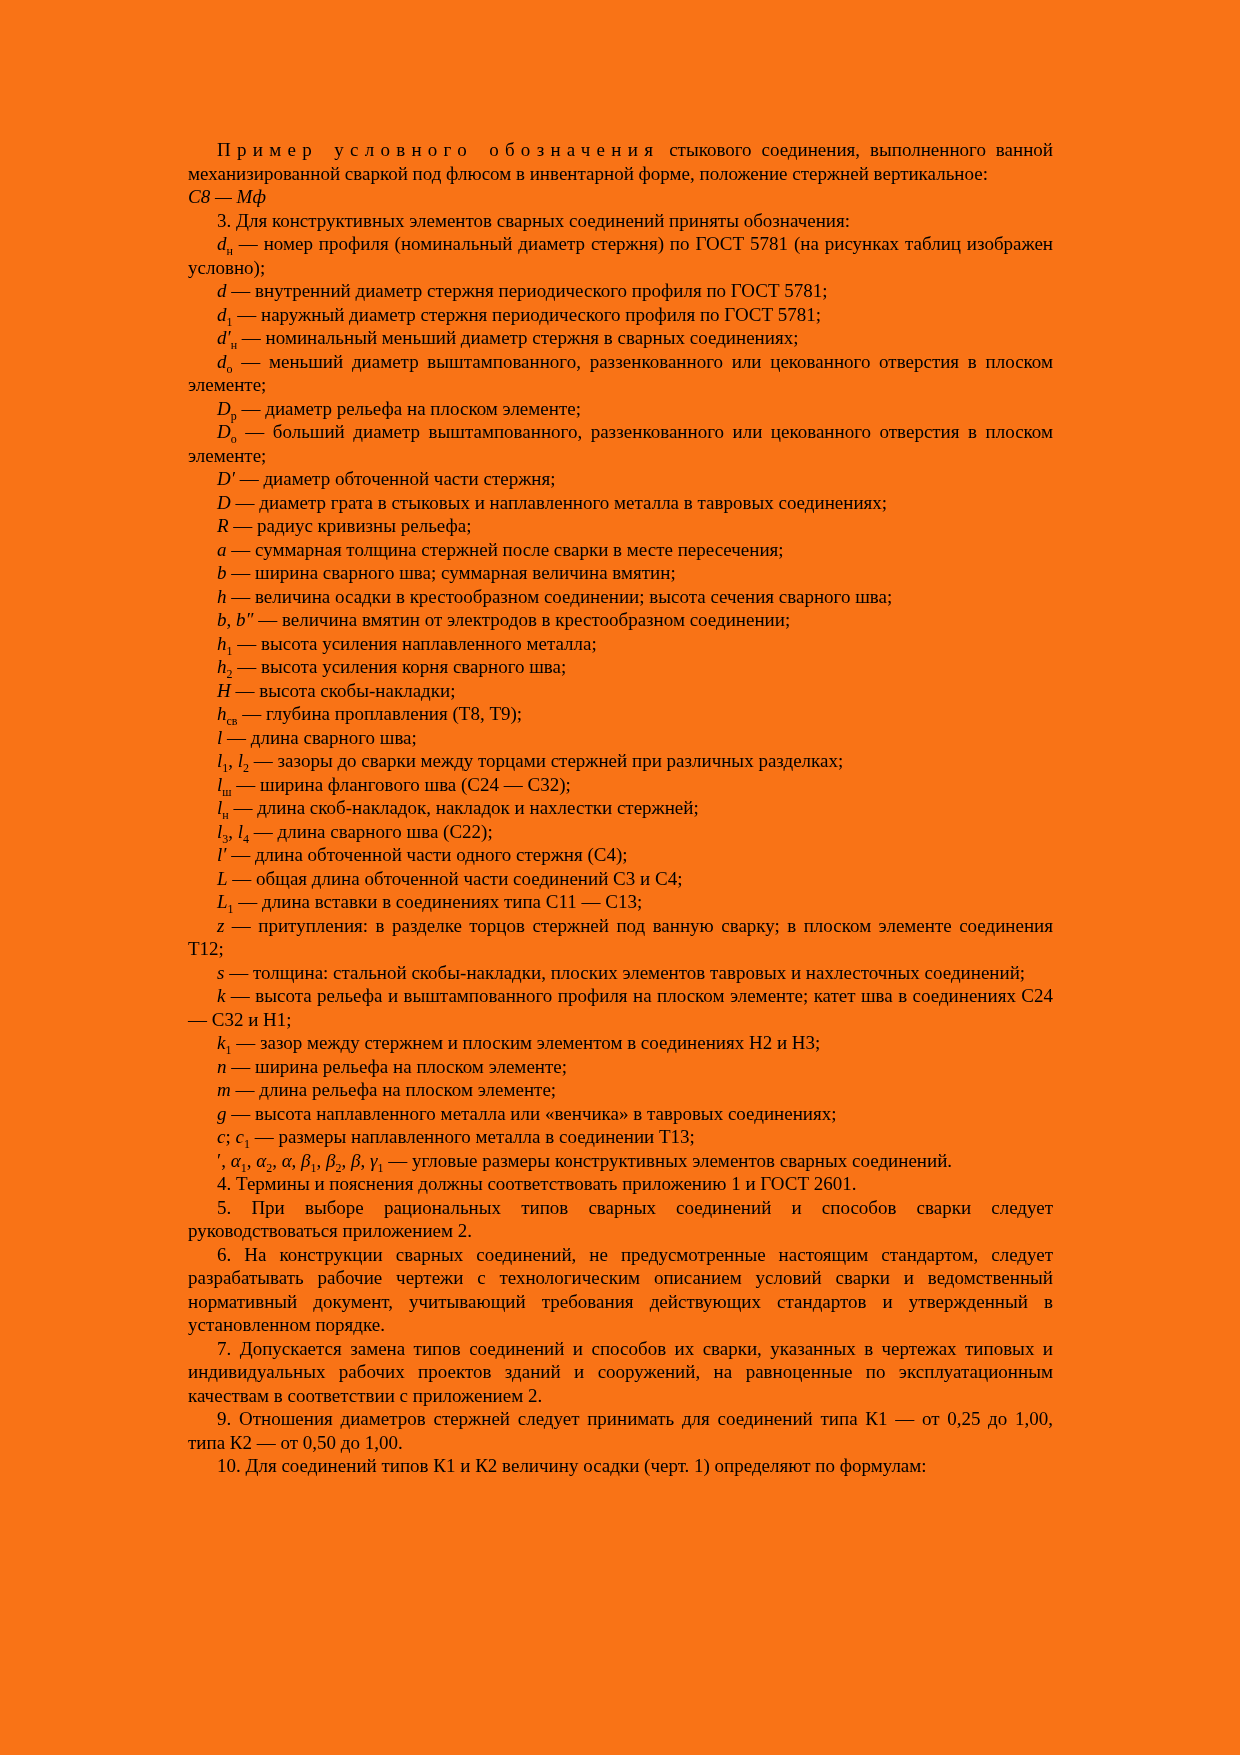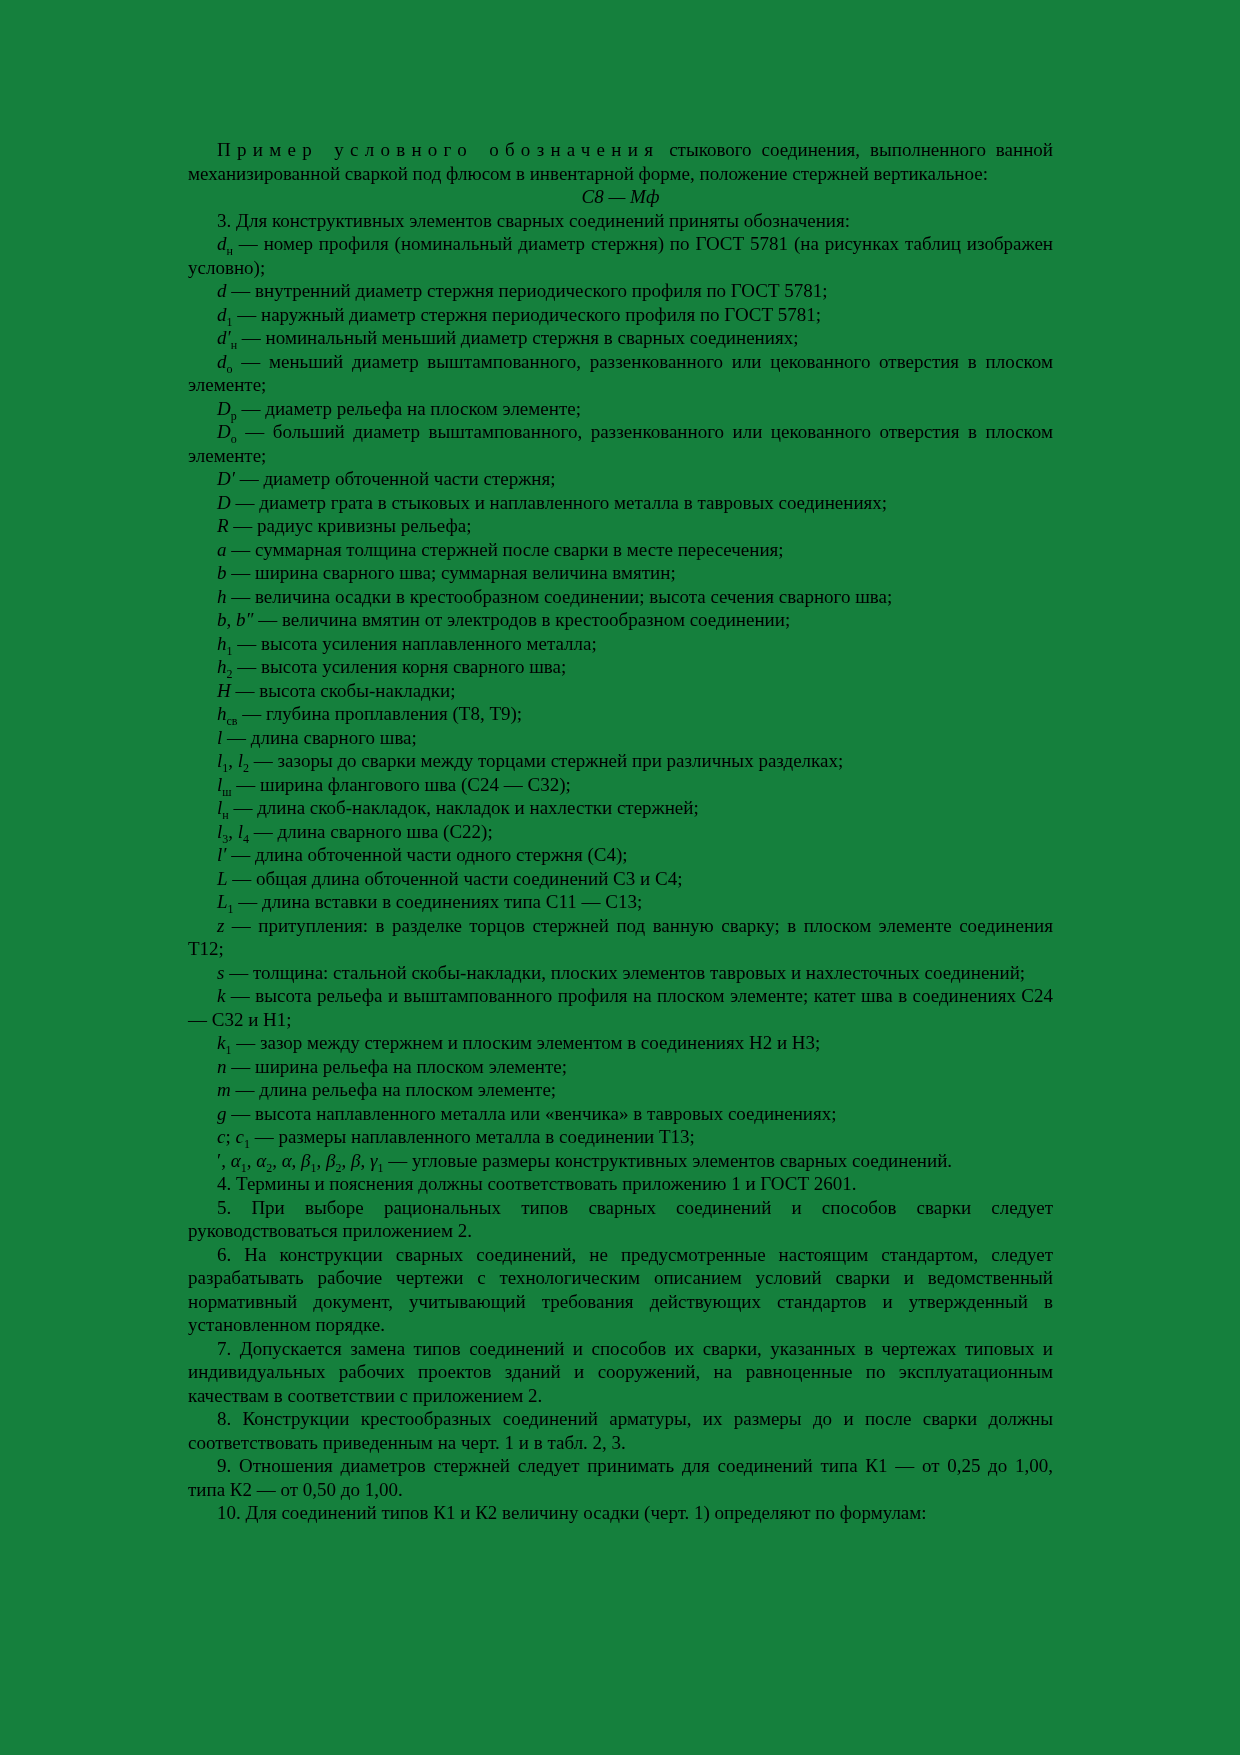--- a/index.html
+++ b/index.html
@@ -5,39 +5,39 @@
   html, body {
     margin: 0;
     padding: 0;
     background: #ffffff;
   }
   .page {
     position: relative;
     box-sizing: border-box;
     width: 1240px;
     height: 1755px;
-    background: #15803d;
+    background: #f97316;
     padding: 138px 187px 0 188px;
     font-family: "Liberation Serif", "DejaVu Serif", serif;
     font-size: 19px;
     line-height: 23.5px;
     color: #000000;
     overflow: hidden;
   }
   .para {
     margin: 0;
     text-align: justify;
     text-indent: 29px;
   }
   .lead {
     letter-spacing: 0.33em;
   }
   .formula {
     margin: 0;
-    text-align: center;
+    text-align: left;
     text-indent: 0;
     font-style: italic;
   }
   .sym i {
     font-style: italic;
   }
   .sym sub {
     font-size: 12px;
     line-height: 0;
   }
@@ -89,17 +89,16 @@
       <p class="para"><span class="sym"><i>g</i></span> — высота наплавленного металла или «венчика» в тавровых соединениях;</p>
       <p class="para"><span class="sym"><i>c</i>; <i>c</i><sub>1</sub></span> — размеры наплавленного металла в соединении Т13;</p>
       <p class="para"><span class="sym">′, <i>α</i><sub>1</sub>, <i>α</i><sub>2</sub>, <i>α</i>, <i>β</i><sub>1</sub>, <i>β</i><sub>2</sub>, <i>β</i>, <i>γ</i><sub>1</sub></span> — угловые размеры конструктивных элементов сварных соединений.</p>
     </div>
 
   <div id="paras">
       <p class="para">4. Термины и пояснения должны соответствовать приложению 1 и ГОСТ 2601.</p>
       <p class="para">5. При выборе рациональных типов сварных соединений и способов сварки следует руководствоваться приложением 2.</p>
       <p class="para">6. На конструкции сварных соединений, не предусмотренные настоящим стандартом, следует разрабатывать рабочие чертежи с технологическим описанием условий сварки и ведомственный нормативный документ, учитывающий требования действующих стандартов и утвержденный в установленном порядке.</p>
       <p class="para">7. Допускается замена типов соединений и способов их сварки, указанных в чертежах типовых и индивидуальных рабочих проектов зданий и сооружений, на равноценные по эксплуатационным качествам в соответствии с приложением 2.</p>
-      <p class="para">8. Конструкции крестообразных соединений арматуры, их размеры до и после сварки должны соответствовать приведенным на черт. 1 и в табл. 2, 3.</p>
       <p class="para">9. Отношения диаметров стержней следует принимать для соединений типа К1 — от 0,25 до 1,00, типа К2 — от 0,50 до 1,00.</p>
       <p class="para">10. Для соединений типов К1 и К2 величину осадки (черт. 1) определяют по формулам:</p>
     </div>
 </div>
 
 </body></html>

